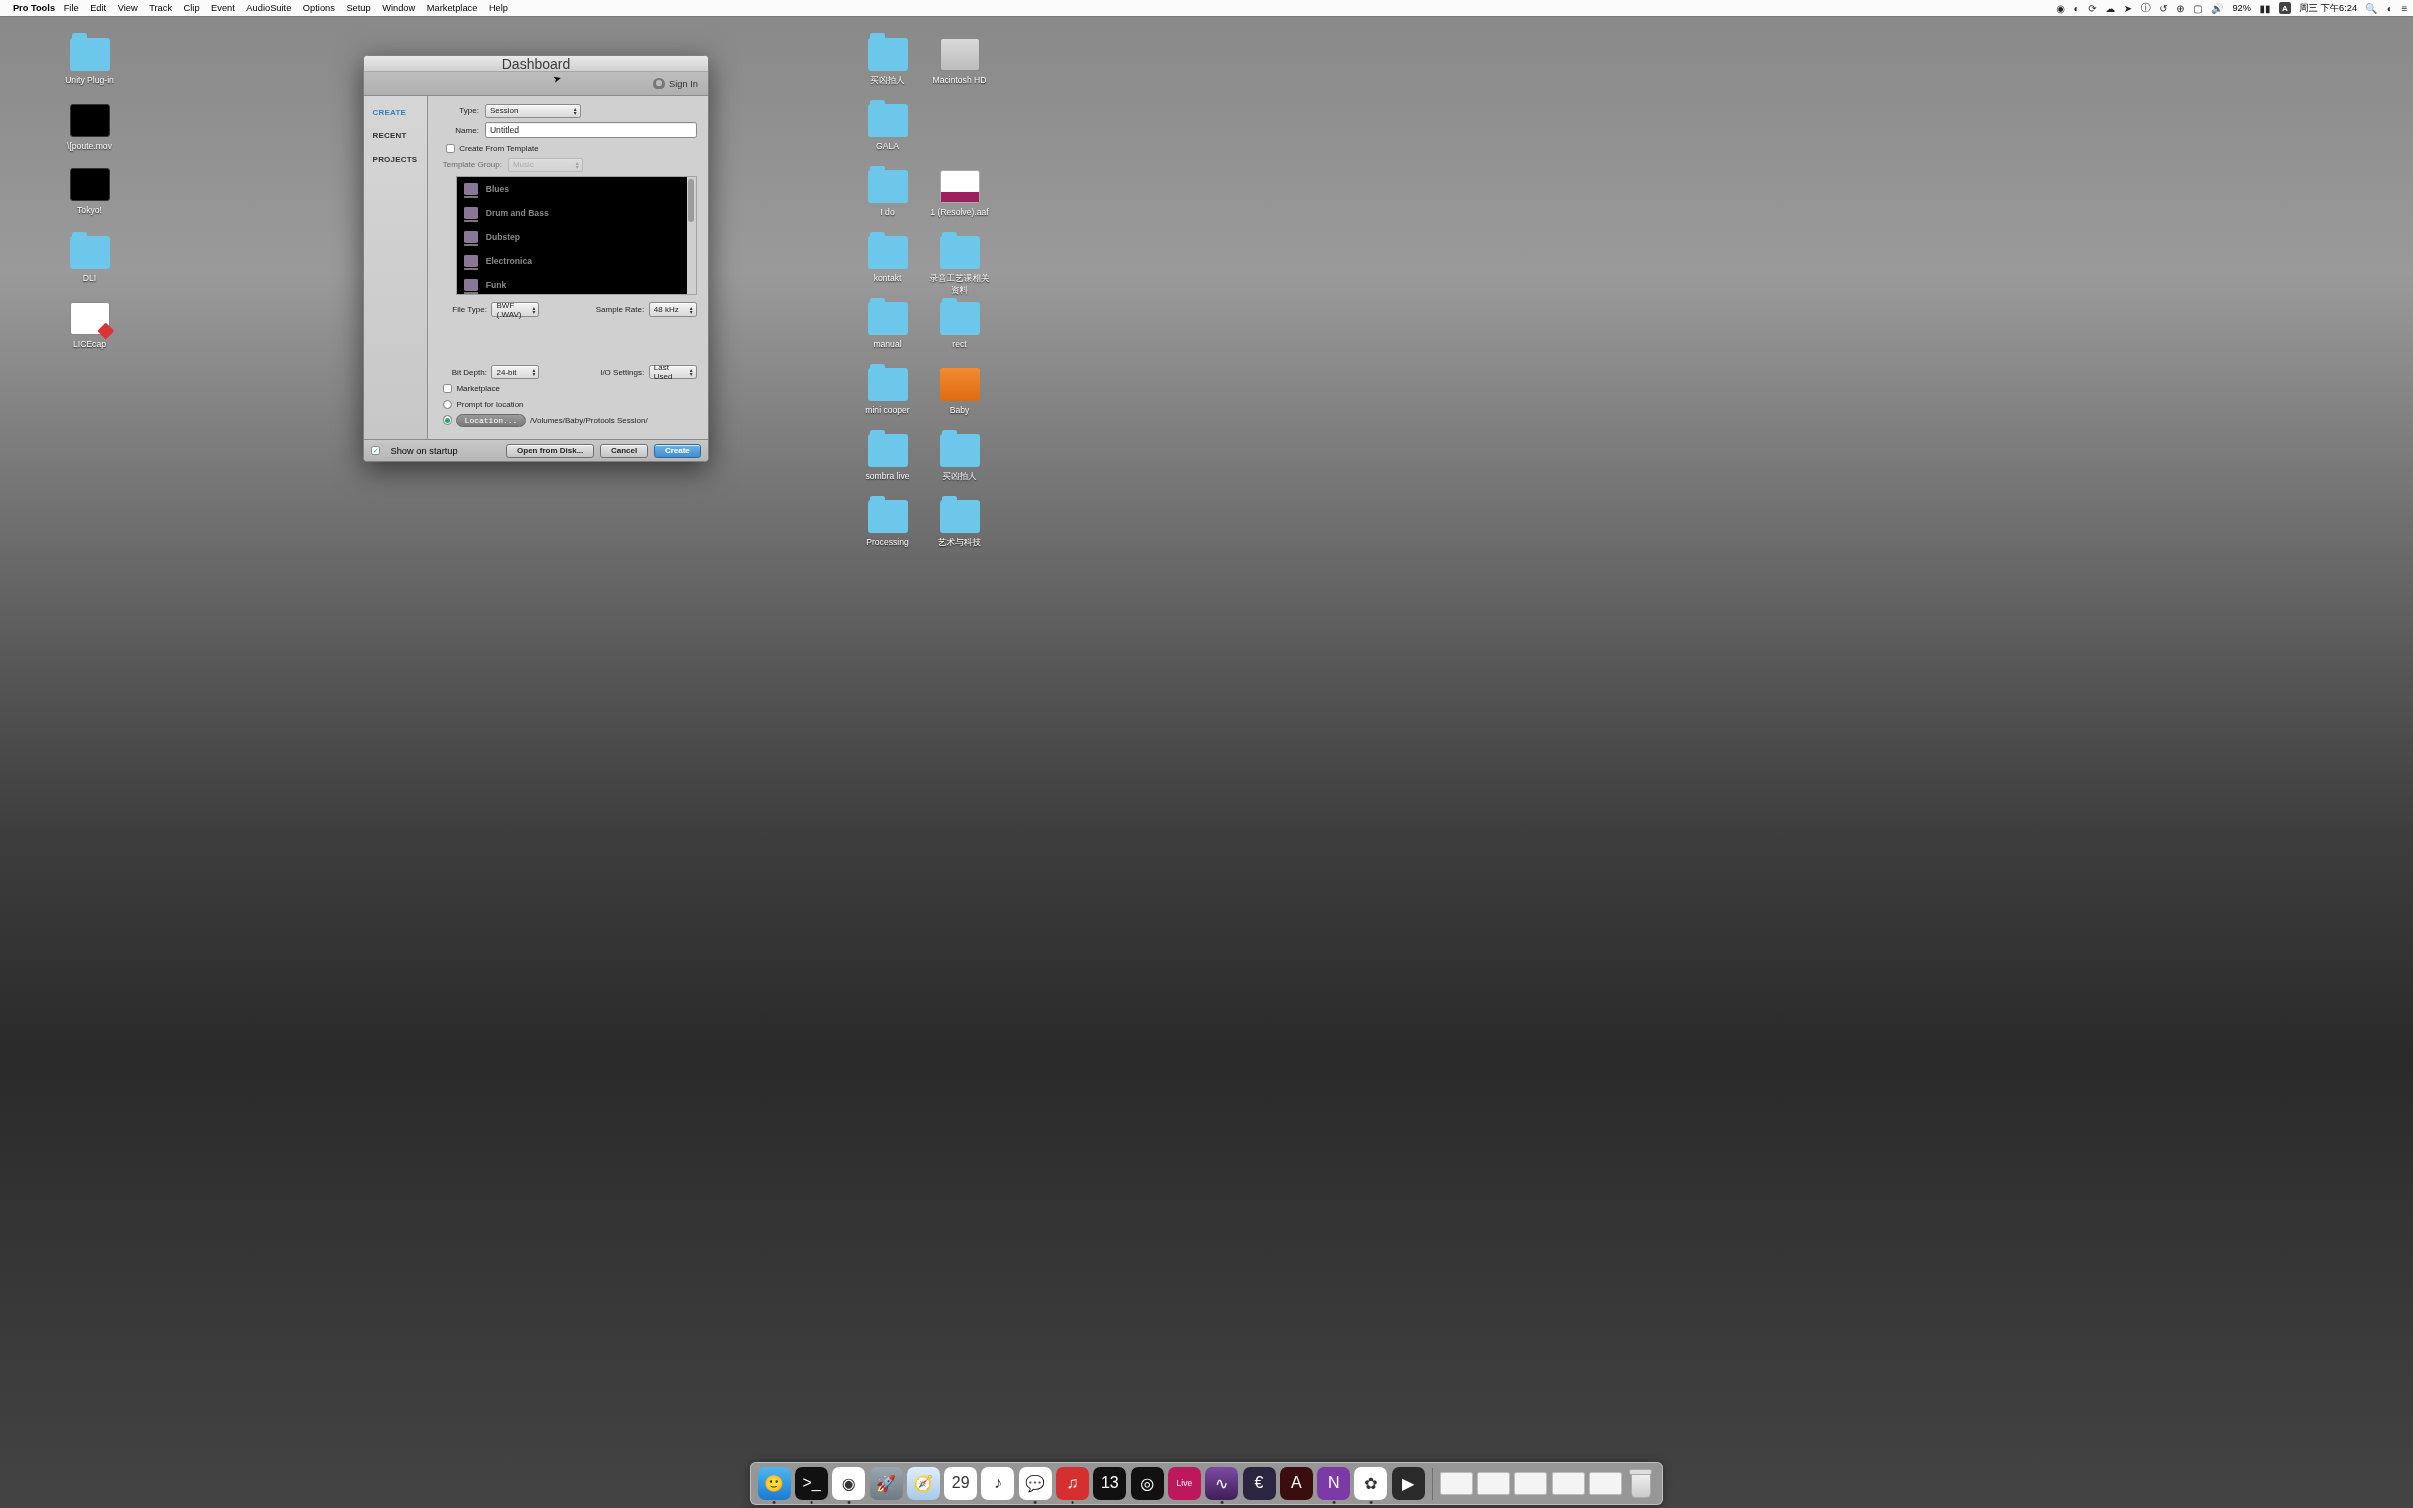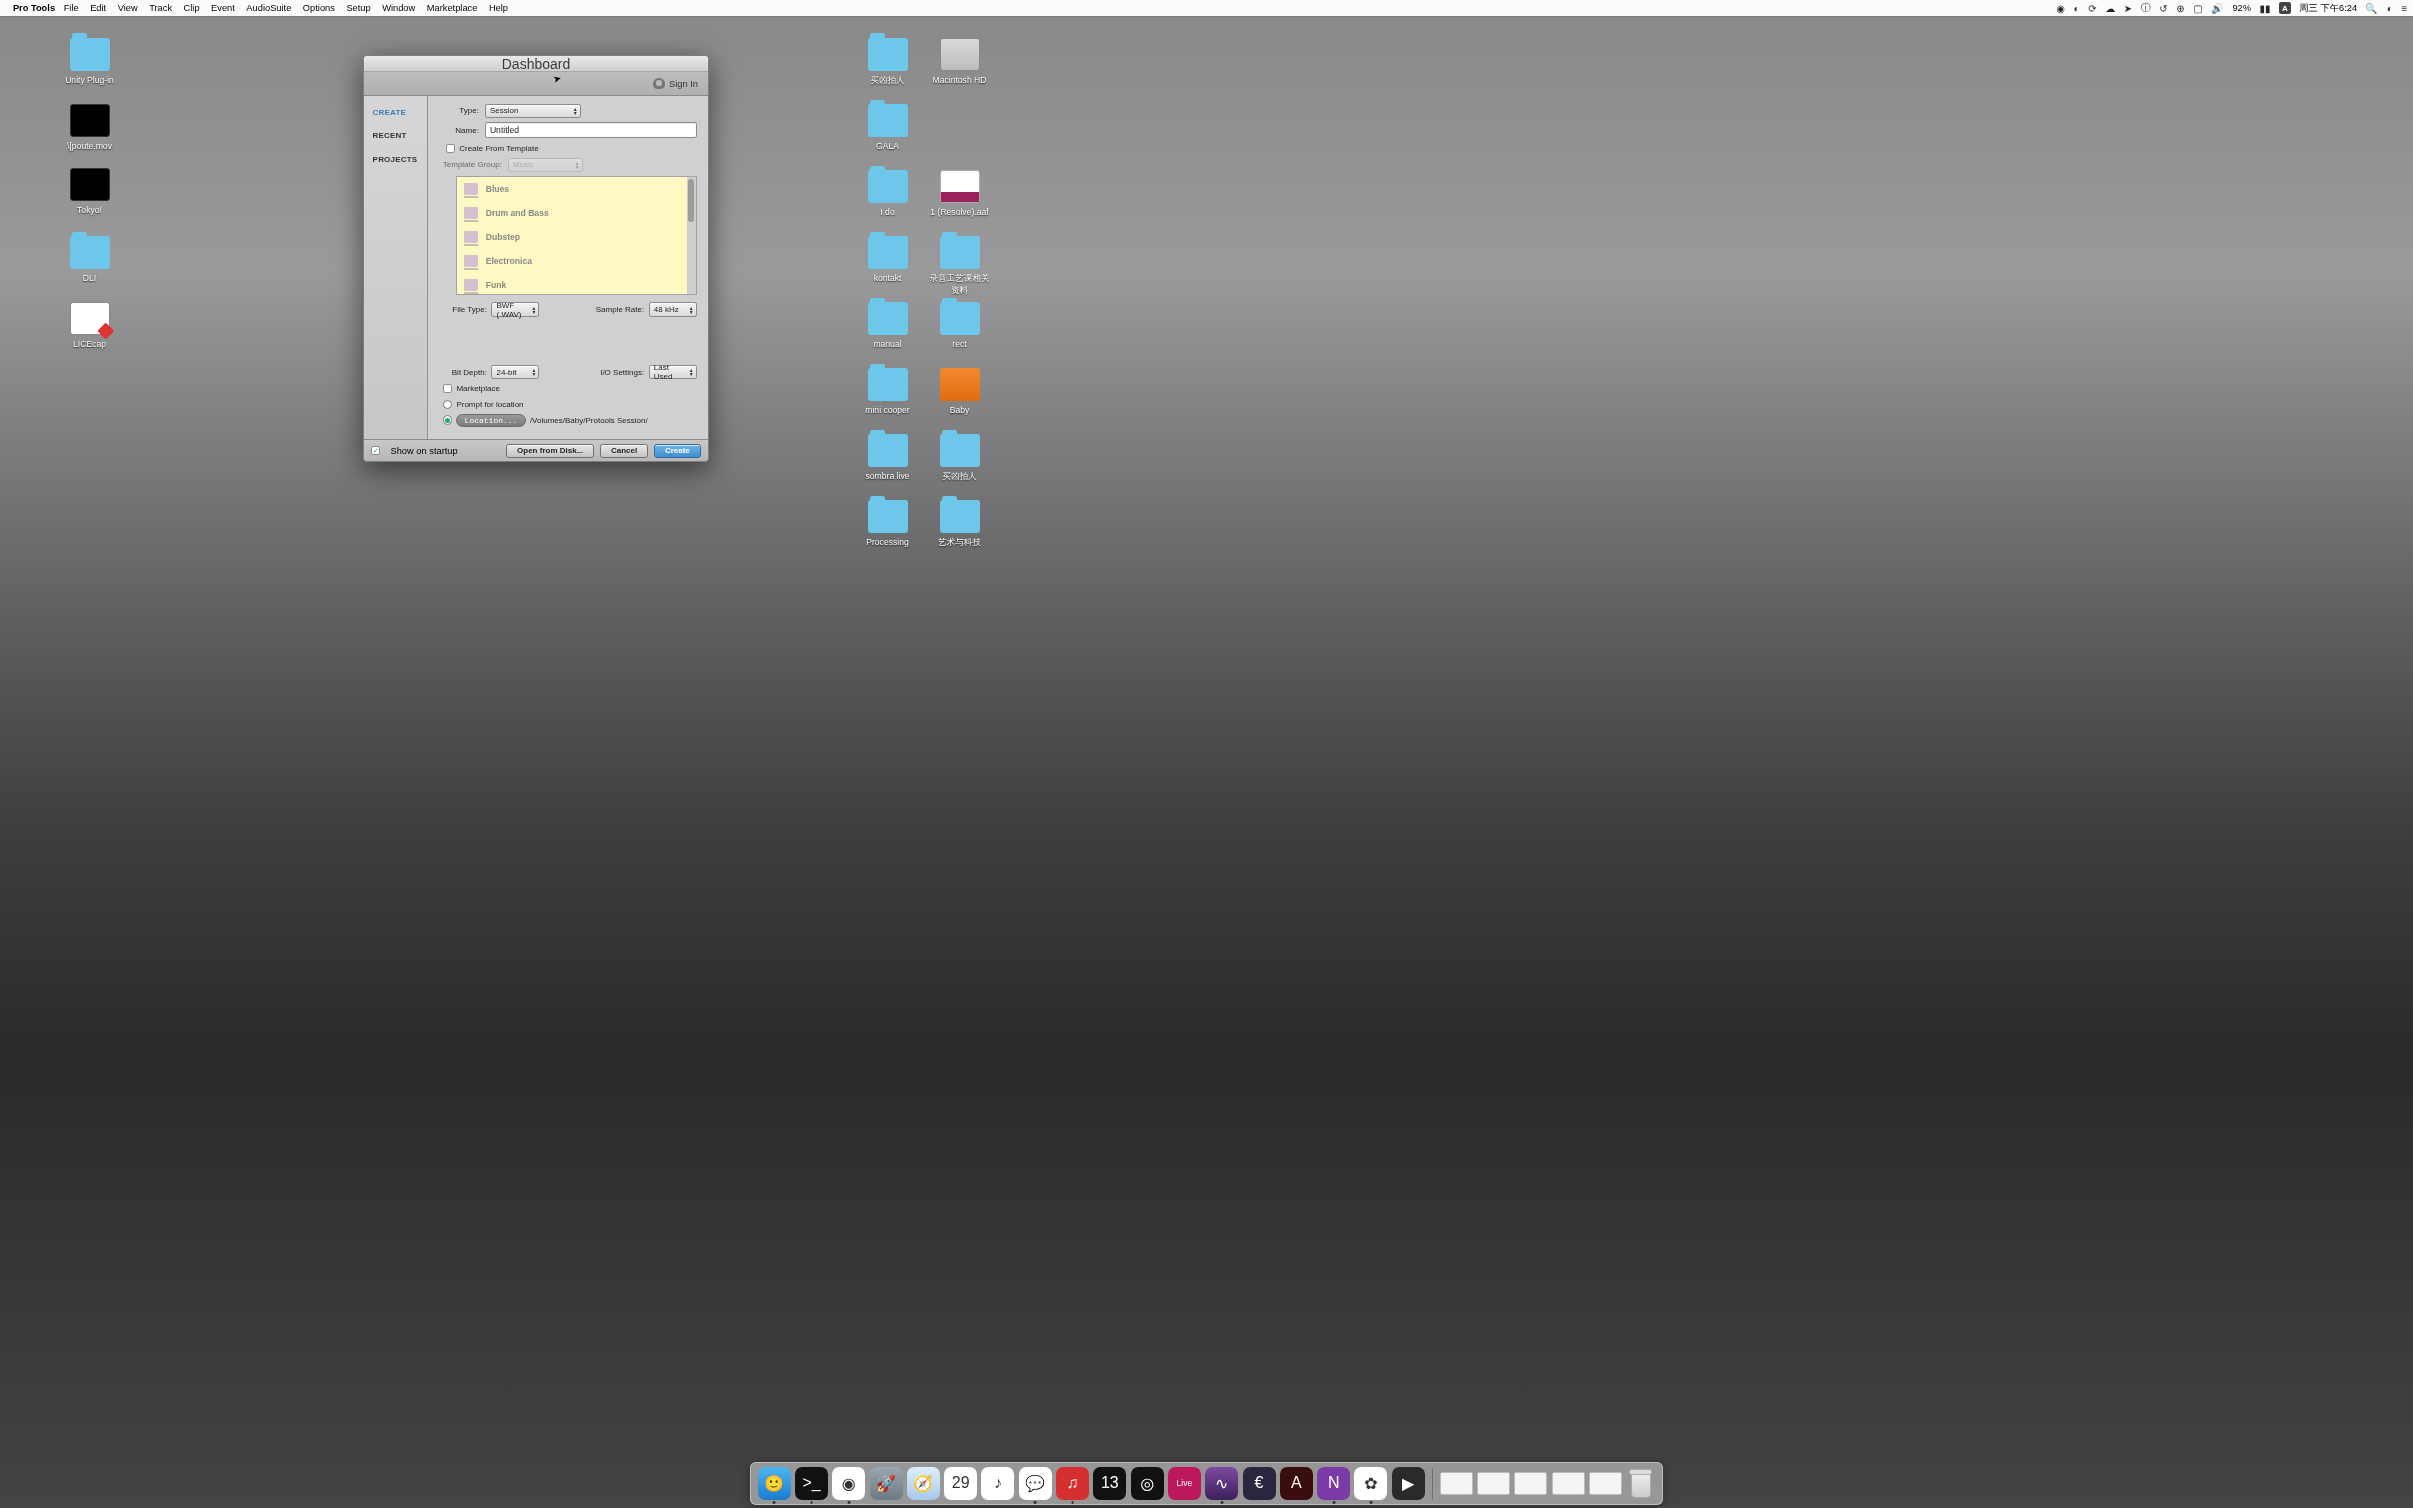--- a/index.html
+++ b/index.html
@@ -71,21 +71,21 @@
   padding:0 13px 0 4.3px; font-size:8px; color:#222; position:relative; display:inline-flex; align-items:center;
   box-shadow:inset 0 0.7px 0 #fff;
 }
 .select .arrow { position:absolute; right:2.9px; top:2.2px; font-size:5.7px; line-height:4.3px; color:#333; }
 .select.disabled { opacity:.55; color:#666; }
 .checkbox { width:9.3px; height:9.3px; border:0.7px solid #8a8a8a; border-radius:2.2px; background:#fff; margin-right:4.3px; display:inline-flex; align-items:center; justify-content:center; font-size:7.2px; color:#2a6; }
 .checkbox.checked::after { content:"✓"; }
 .radio { width:9.3px; height:9.3px; border:0.7px solid #777; border-radius:50%; background:#fff; margin-right:4.3px; display:inline-flex; align-items:center; justify-content:center; }
 .radio.checked::after { content:""; width:5px; height:5px; border-radius:50%; background:#2a6; }
 .template-box {
-  margin:2.9px 0 7.2px 16px; border:0.7px solid #a2a2a2; background:#fef9c3; height:119px; overflow:hidden; position:relative;
+  margin:2.9px 0 7.2px 16px; border:0.7px solid #a2a2a2; background:#000000; height:119px; overflow:hidden; position:relative;
 }
 .template-list { position:absolute; inset:0 8.6px 0 0; }
 .template-row { display:flex; align-items:center; height:24px; padding:0 7.2px; gap:7.2px; color:#888; font-weight:600; font-size:8.6px; }
 .template-row .ticon { width:14.4px; height:11.5px; background:#c5a9d6; border-radius:1.4px; position:relative; opacity:.7;}
 .template-row .ticon::after{content:"";position:absolute;bottom:-2.9px;left:0;right:0;height:2.2px;background:#aaa;}
 .template-box .scrollbar { position:absolute; right:0; top:0; bottom:0; width:8.6px; background:#cfcfcf; }
 .template-box .scrollbar .thumb { position:absolute; top:1.4px; left:1.4px; right:1.4px; height:43px; background:#9c9c9c; border-radius:3.6px; }
 .audio-grid { display:grid; grid-template-columns: 1fr 1fr; column-gap:13px; row-gap:4.3px; margin-top:2.9px;gap:48px;}
 .audio-grid .cell { display:flex; align-items:center; }
 .audio-grid .cell .label { width:47px; text-align:right; margin-right:4.3px; font-size:8px;}

